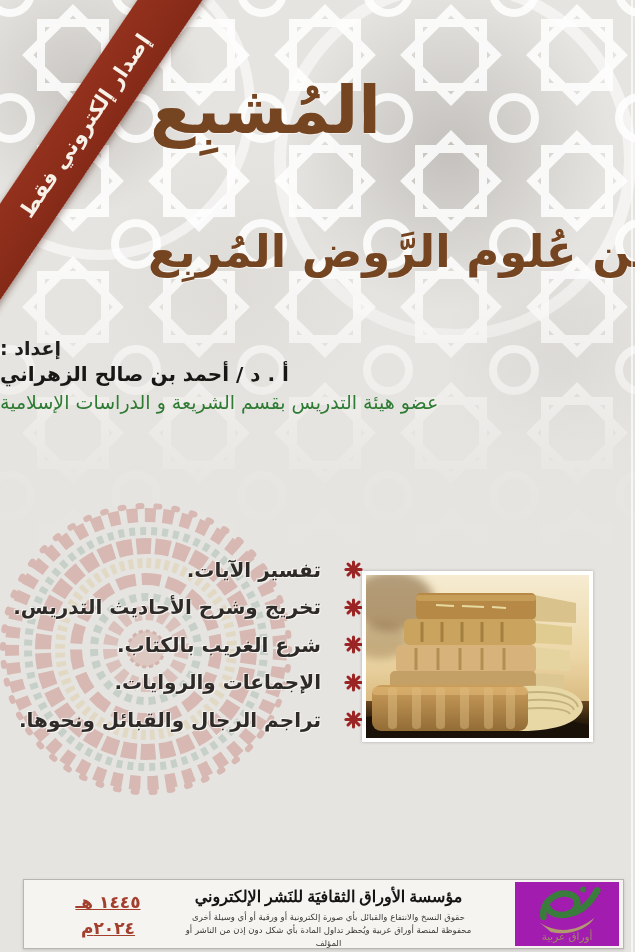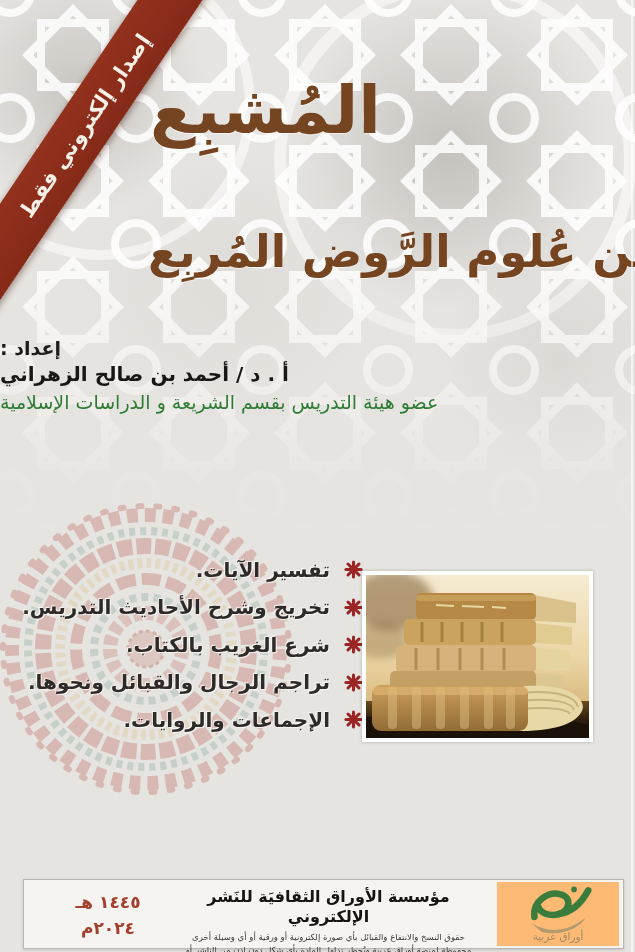--- a/index.html
+++ b/index.html
@@ -34,38 +34,38 @@
   .t2{position:absolute;left:148px;top:214px;z-index:3;white-space:nowrap;direction:rtl;
       color:#754421;font-size:45px;font-weight:bold;line-height:1.7;
       text-shadow:0 1px 0 rgba(255,255,255,.5);}
 
   .prep{position:absolute;left:0;top:337px;width:635px;text-align:left;z-index:3;direction:rtl;}
   .prep-label{font-size:19px;font-weight:bold;color:#1f1d1b;line-height:1.25;}
   .prep-author{font-size:20px;font-weight:bold;color:#191715;line-height:1.35;}
   .prep-role{font-size:19px;color:#2e7b33;line-height:1.55;font-weight:500;}
 
   .features{position:absolute;top:551px;right:272px;width:356px;z-index:3;direction:rtl;}
-  .li{display:flex;align-items:center;gap:14px;height:37.5px;text-align:right;}
+  .li{display:flex;align-items:center;gap:23px;height:37.5px;text-align:right;}
   .bullet{flex:0 0 auto;width:19px;height:19px;display:block;}
   .li-text{font-size:20px;font-weight:bold;color:#2d2a27;white-space:nowrap;
     text-shadow:0 0 3px #eceae6,1px 1px 0 rgba(255,255,255,.8),-1px -1px 0 rgba(255,255,255,.8);}
 
   .photo{position:absolute;left:362px;top:571px;width:223px;height:163px;z-index:3;
     border:4px solid #fff;box-shadow:0 0 3px rgba(0,0,0,.25);}
   .photo svg{display:block;}
 
   .footer{position:absolute;left:23px;top:879px;width:599px;height:68px;z-index:4;
     background:#f5f4f1;border:1px solid #b9b6b1;box-shadow:0 1px 3px rgba(0,0,0,.15);direction:rtl;}
-  .logo-panel{position:absolute;right:4px;top:2px;bottom:2px;width:122px;background:#fdba74;
+  .logo-panel{position:absolute;right:4px;top:2px;bottom:2px;width:104px;background:#a21caf;
     display:flex;align-items:center;justify-content:center;}
   .pub{position:absolute;right:140px;left:150px;top:7px;text-align:center;direction:rtl;}
-  .pub-title{font-size:16px;font-weight:bold;color:#151413;line-height:1.25;}
+  .pub-title{font-size:16px;font-weight:bold;color:#151413;line-height:1.25;font-family:Liberation Serif, serif;}
   .pub-copy{margin-top:4px;font-size:8.5px;color:#3c3a38;line-height:1.5;font-weight:500;}
   .years{position:absolute;left:34px;top:9px;width:100px;text-align:center;direction:rtl;
-    color:#a33f2d;font-size:17px;font-weight:bold;line-height:1.55;}
+    color:#a33f2d;font-size:17px;font-weight:bold;line-height:1.55;text-decoration:underline;}
 
   .edge{position:absolute;right:2px;top:0;width:2px;height:952px;background:rgba(255,255,255,.65);z-index:6;}
 </style>
 </head>
 <body>
 
 <div class="cover">
 
   <svg class="bgpattern" width="635" height="545" viewBox="0 0 635 545">
     <defs>
@@ -151,32 +151,32 @@
     </div>
     <div class="li">
       <svg class="bullet" viewBox="0 0 20 20">
           <g stroke-width="3.2" stroke-linecap="round" stroke="#9b2424">
             <line x1="10" y1="2" x2="10" y2="18"></line>
             <line x1="2" y1="10" x2="18" y2="10"></line>
             <line x1="4.2" y1="4.2" x2="15.8" y2="15.8"></line>
             <line x1="15.8" y1="4.2" x2="4.2" y2="15.8"></line>
           </g>
         </svg>
+      <span class="li-text">الإجماعات والروايات.</span>
+    </div>
+    <div class="li">
+      <svg class="bullet" viewBox="0 0 20 20">
+          <g stroke-width="3.2" stroke-linecap="round" stroke="#9b2424">
+            <line x1="10" y1="2" x2="10" y2="18"></line>
+            <line x1="2" y1="10" x2="18" y2="10"></line>
+            <line x1="4.2" y1="4.2" x2="15.8" y2="15.8"></line>
+            <line x1="15.8" y1="4.2" x2="4.2" y2="15.8"></line>
+          </g>
+        </svg>
       <span class="li-text">تراجم الرجال والقبائل ونحوها.</span>
-    </div>
-    <div class="li">
-      <svg class="bullet" viewBox="0 0 20 20">
-          <g stroke-width="3.2" stroke-linecap="round" stroke="#9b2424">
-            <line x1="10" y1="2" x2="10" y2="18"></line>
-            <line x1="2" y1="10" x2="18" y2="10"></line>
-            <line x1="4.2" y1="4.2" x2="15.8" y2="15.8"></line>
-            <line x1="15.8" y1="4.2" x2="4.2" y2="15.8"></line>
-          </g>
-        </svg>
-      <span class="li-text">الإجماعات والروايات.</span>
     </div>
   </div>
 
   <div class="photo">
     <svg width="223" height="163" viewBox="0 0 223 163">
       <defs>
         <linearGradient id="phbg" x1="0" y1="0" x2="0" y2="1">
           <stop offset="0" stop-color="#f6ecd2"></stop>
             <stop offset=".5" stop-color="#ecd6a6"></stop>
           <stop offset=".8" stop-color="#d8b97e"></stop>

